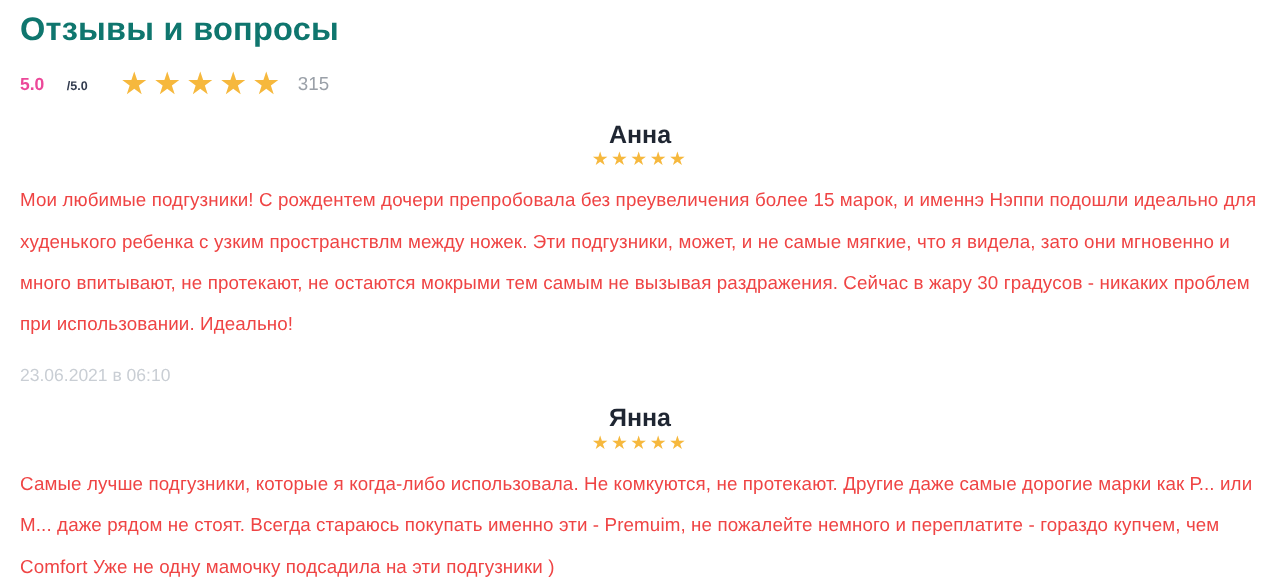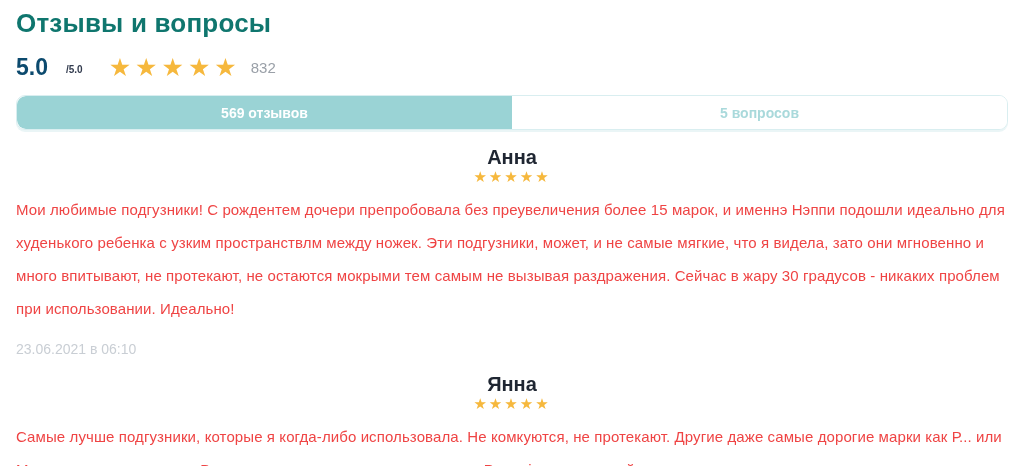--- a/index.html
+++ b/index.html
@@ -12,21 +12,21 @@
   .page { padding: 6px 16px 0 16px; }
 
   .page-title {
     font-size: 26px; font-weight: 700; color: #0f766e;
     letter-spacing: .2px; padding-top: 2px;
   }
 
   .rating-row {
     display: flex; align-items: center; margin-top: 14px; height: 28px;
   }
-  .rating-score { font-size: 23px; font-weight: 700; color: #0c4a6e; }
+  .rating-score { font-size: 14px; font-weight: 700; color: #ec4899; }
   .rating-max { font-size: 10px; font-weight: 600; color: #323b4e; margin-left: 18px; position: relative; top: 2px; }
   .rating-stars {
     color: #f6b83d; font-size: 25px; letter-spacing: 4px;
     margin-left: 26px; line-height: 1;
   }
   .rating-count { color: #9aa0a8; font-size: 15px; margin-left: 10px; }
 
   .tab-bar {
     display: flex; margin-top: 14px; height: 35px;
     border: 1px solid #d9eef0; border-radius: 9px;
@@ -52,27 +52,23 @@
 <body>
 
 <div class="page">
 
   <h1 class="page-title">Отзывы и вопросы</h1>
 
   <div class="rating-row">
     <span class="rating-score">5.0</span>
     <span class="rating-max">/5.0</span>
     <span class="rating-stars">★★★★★</span>
-    <span class="rating-count">832</span>
+    <span class="rating-count">315</span>
   </div>
 
-  <div class="tab-bar">
-    <div class="tab tab-active">569 отзывов</div>
-    <div class="tab tab-inactive">5 вопросов</div>
-  </div>
 
   <div class="review">
     <div class="review-head">
       <span class="review-author">Анна</span>
       <span class="review-stars">★★★★★</span>
     </div>
     <p class="review-text">Мои любимые подгузники! С рождентем дочери препробовала без преувеличения более 15 марок, и именнэ Нэппи подошли идеально для худенького ребенка с узким пространствлм между ножек. Эти подгузники, может, и не самые мягкие, что я видела, зато они мгновенно и много впитывают, не протекают, не остаются мокрыми тем самым не вызывая раздражения. Сейчас в жару 30 градусов - никаких проблем при использовании. Идеально!</p>
     <div class="review-date">23.06.2021 в 06:10</div>
   </div>
 

